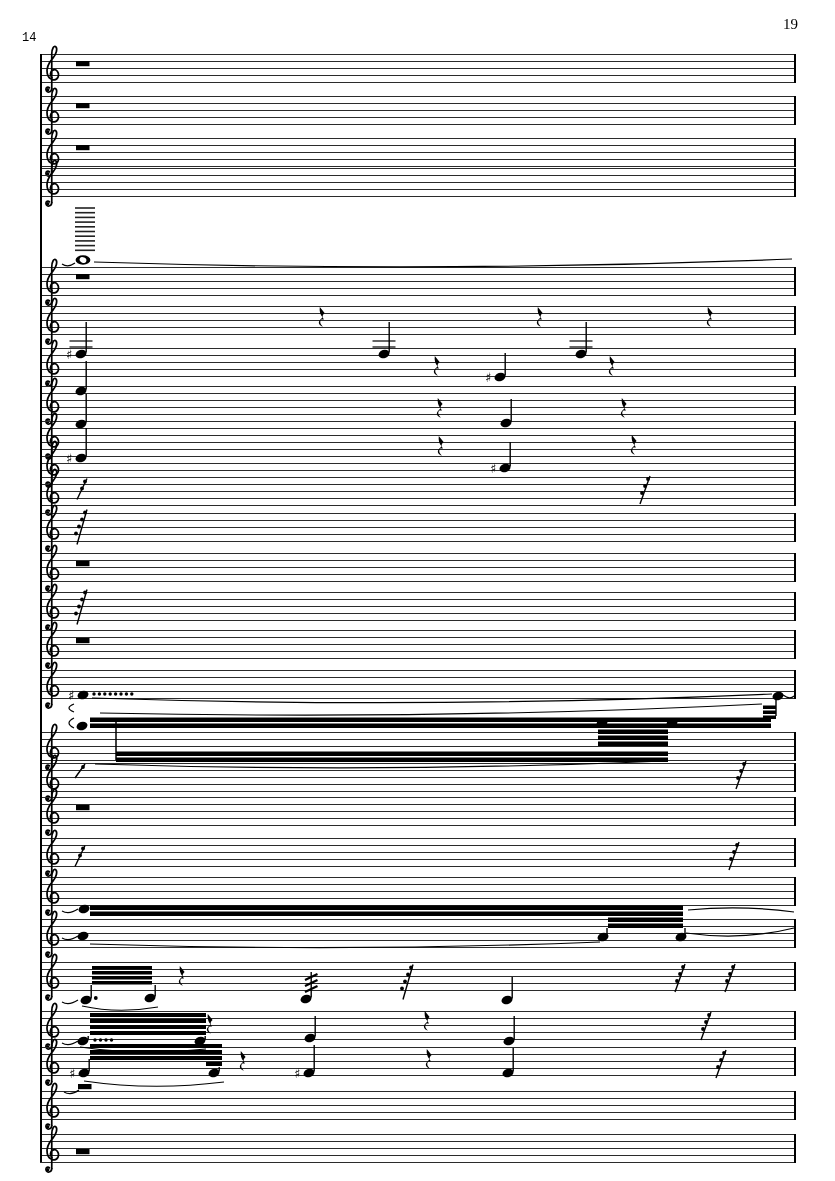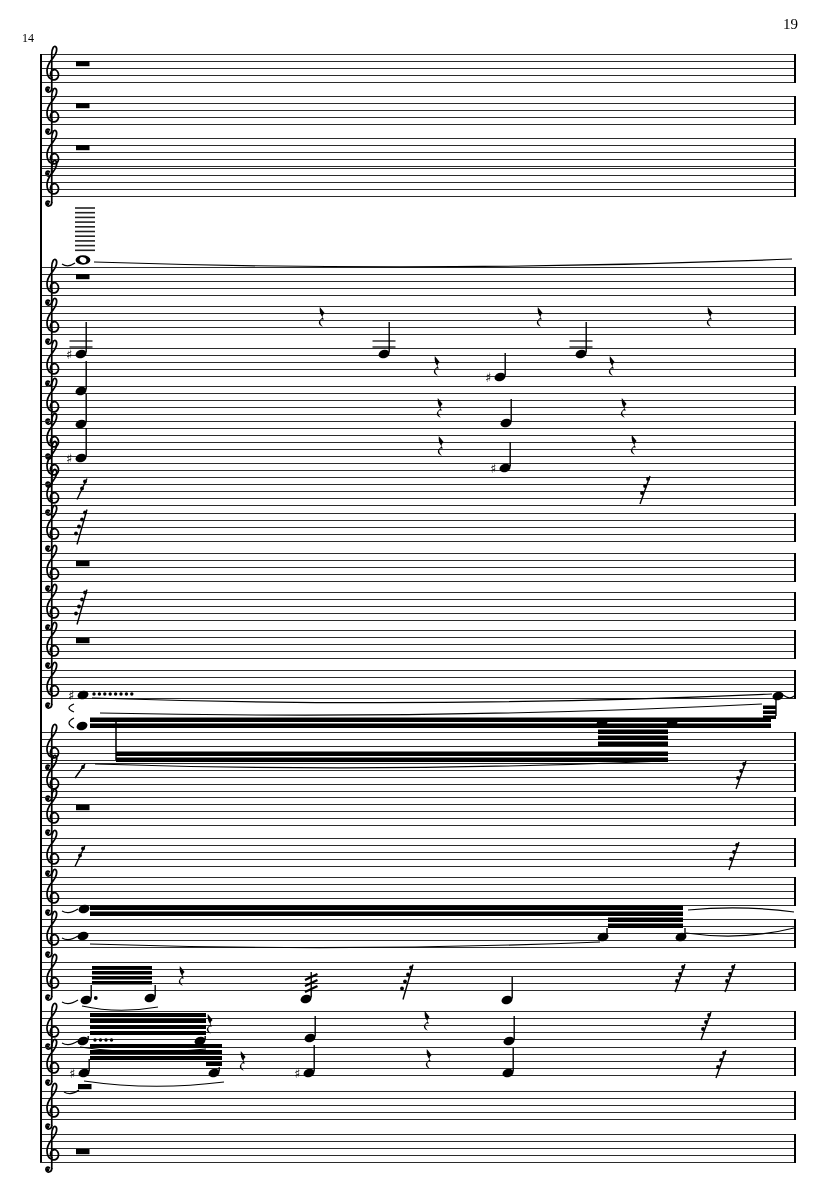--- a/index.html
+++ b/index.html
@@ -1,21 +1,21 @@
 <!DOCTYPE html>
 <html><head>
 <meta charset="utf-8">
 <style>
   html,body{margin:0;padding:0;background:#e8e8e8;font-family:"Liberation Serif",serif;}
   #page{position:relative;width:835px;height:1181px;background:#ffffff;margin:0 auto;overflow:hidden;}
   #score-svg{position:absolute;left:0;top:0;}
   .pagenum{position:absolute;top:16px;left:774px;width:24px;text-align:right;
            font-size:15px;color:#000;font-family:"Liberation Serif",serif;}
   .measurenum{position:absolute;top:31px;left:22px;font-size:12px;color:#000;
-           font-family:Liberation Serif, serif;}
+           font-family:Liberation Mono, monospace;}
 </style>
 </head>
 <body>
 
 <div id="page">
   <div class="pagenum">19</div>
   <div class="measurenum">14</div>
   <svg id="score-svg" width="835" height="1181" viewBox="0 0 835 1181">
     <defs>
       <symbol id="gclef" viewBox="0 0 26 68">

